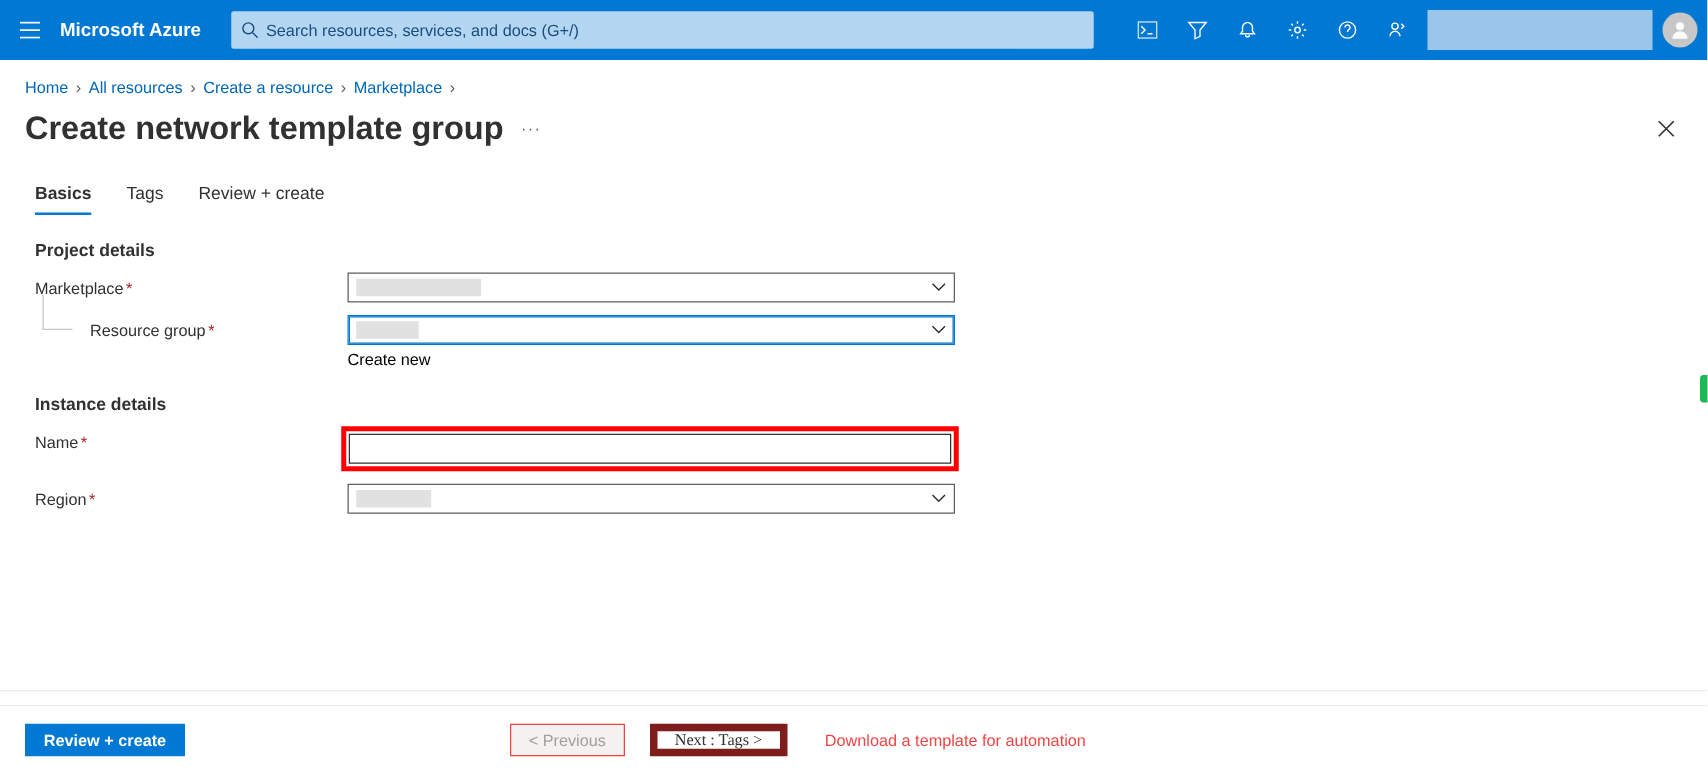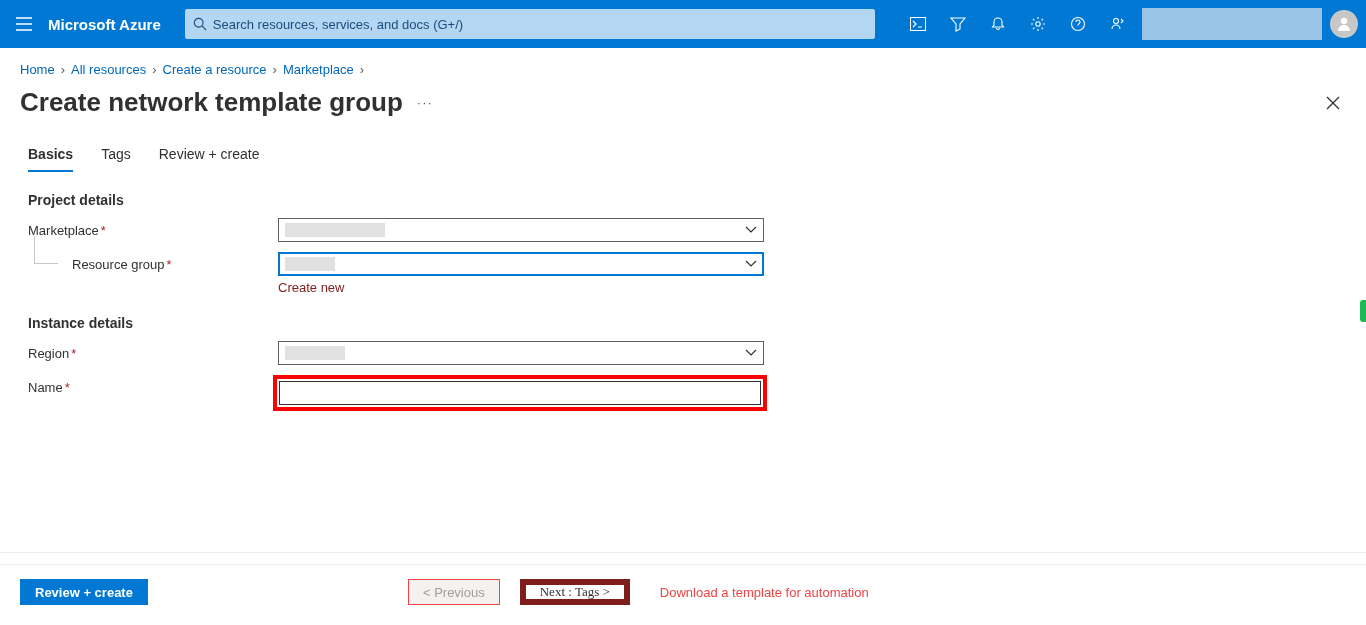--- a/index.html
+++ b/index.html
@@ -42,21 +42,21 @@
   .row .label { width: 250px; padding-top:5px; font-size:13px; color:#323130; }
   .row.indent .label { padding-left: 44px; position:relative; }
   .row.indent .connector { position:absolute; left:6px; top:-16px; width:24px; height:28px; border-left:1px solid #c8c8c8; border-bottom:1px solid #c8c8c8; }
   .req { color:#a4262c; margin-left:2px; }
   .field { width: 486px; }
   .select { position:relative; width:100%; height:24px; border:1px solid #605e5c; background:#fff; display:flex; align-items:center; padding:0 24px 0 6px; cursor:pointer; }
   .select.focus { border:1px solid #0078d4; box-shadow: inset 0 0 0 1px #0078d4; }
   .select .placeholder { width:100px; height:14px; background:#e1e1e1; }
   .select .placeholder.short { width:50px; }
   .select .caret { position:absolute; right:6px; top:50%; transform:translateY(-50%); }
-  .linkbtn { color:#7f1d1d; font-size:13px; margin-top:4px; display:inline-block; cursor:pointer; }
+  .linkbtn { color:#000000; font-size:13px; margin-top:4px; display:inline-block; cursor:pointer; }
   .textinput { width:100%; height:24px; border:1px solid #323130; padding:0 6px; outline:none; font-size:13px; }
   .highlight-box { border:4px solid #ff0000; padding:2px; width:494px; margin-left:-5px;}
 
   
   .footer { position:absolute; left:0; right:0; bottom:0; border-top:1px solid #edebe9; padding: 14px 20px 20px 20px; display:flex; align-items:center; gap:20px; background:#fff; }
   .btn { height:26px; padding:0 14px; font-size:13px; border:1px solid transparent; cursor:pointer; display:inline-flex; align-items:center; }
   .btn.primary { background:#0078d4; color:#fff; font-weight:600; }
   .btn.secondary { background:#fff; border:6px solid #7f1d1d; color:#323130;font-family:Liberation Serif, serif; }
   .btn.disabled { background:#f3f2f1; border:1px solid #ef4444; color:#a19f9d; cursor:default; }
   .footer .spacer2 { width:220px; }
@@ -192,44 +192,44 @@
         </span>
       </div>
       <span class="linkbtn">Create new</span>
     </div>
   </div>
 
   <div class="section-head" style="margin-top:20px;">Instance details</div>
 
   <div class="row">
     <div class="label">
+      <span>Name</span><span class="req">*</span>
+    </div>
+    <div class="field">
+      <div class="highlight-box">
+        <input class="textinput" type="text" value="" style="">
+      </div>
+    </div>
+  </div>
+
+  <div class="row">
+    <div class="label">
       <span>Region</span><span class="req">*</span>
     </div>
     <div class="field">
       <div class="select">
         <span class="placeholder" style="width:60px;"></span>
         <span class="caret">
           <svg width="12" height="8" viewBox="0 0 12 8">
               <path d="M1 1l5 5 5-5" fill="none" stroke="#323130" stroke-width="1.2"></path>
             </svg>
         </span>
       </div>
     </div>
   </div>
-
-  <div class="row">
-    <div class="label">
-      <span>Name</span><span class="req">*</span>
-    </div>
-    <div class="field">
-      <div class="highlight-box">
-        <input class="textinput" type="text" value="" style="">
-      </div>
-    </div>
-  </div>
 </div>
 
 <div class="divider-line"></div>
 
 <div class="footer">
   <button class="btn primary">Review + create</button>
   <div class="spacer2"></div>
   <button class="btn disabled">&lt; Previous</button>
   <button class="btn secondary">Next : Tags &gt;</button>
   <a class="download">Download a template for automation</a>

